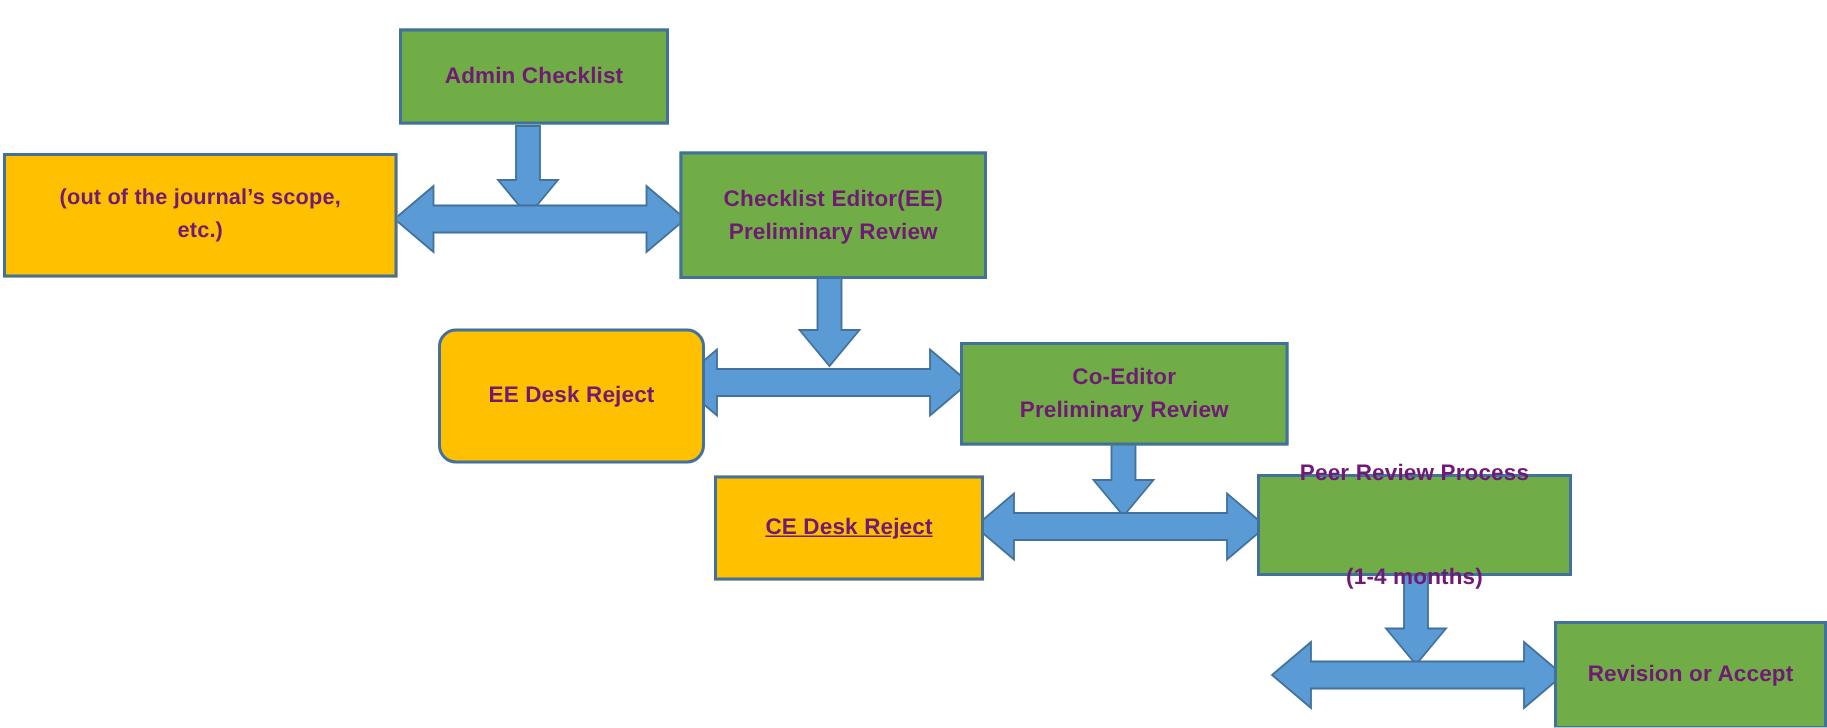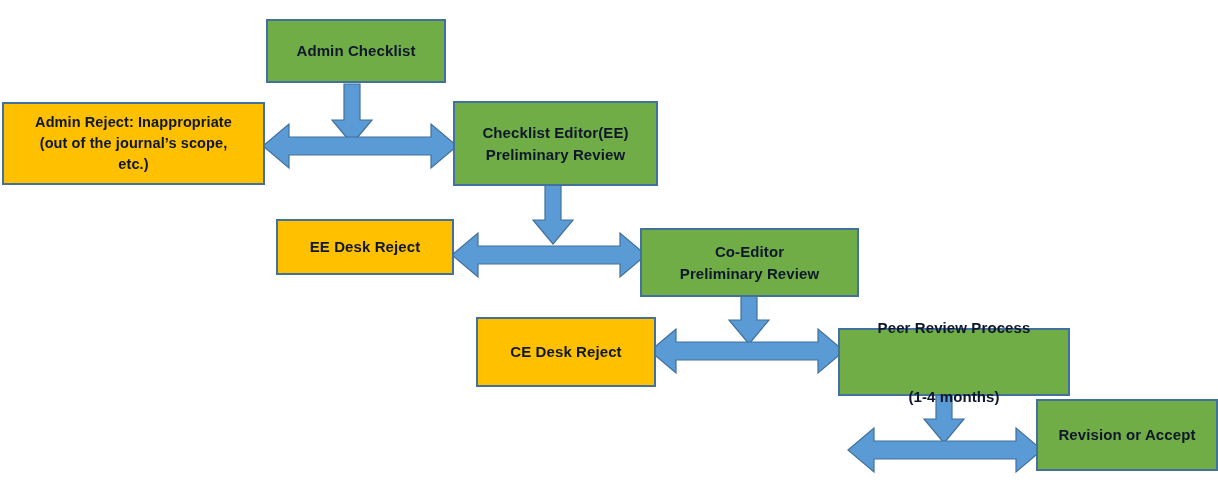--- a/index.html
+++ b/index.html
@@ -20,21 +20,21 @@
   
   .node {
     position: absolute;
     box-sizing: border-box;
     border: 2px solid #41719C;
     display: flex;
     flex-direction: column;
     align-items: center;
     justify-content: center;
     text-align: center;
-    color: #0f172a;
+    color: #701a75;
     font-size: 15px;
     line-height: 1.45;
     letter-spacing: .1px;
     z-index: 3;
     padding: 2px 6px;
   }
   .node.green { background: #70AD47; }
   .node.gold  { background: #FFC000; }
 
   .node .ln       { display: block; white-space: nowrap; font-weight: bold; }
@@ -98,46 +98,45 @@
     <svg width="194" height="52" viewBox="0 0 194 52">
       <polygon points="0,26 26,4 26,17 168,17 168,4 194,26 168,48 168,35 26,35 26,48" fill="#5B9BD5" stroke="#41719C" stroke-width="1.2"></polygon>
     </svg>
   </div>
 
   <div class="node green" style="left:266px; top:19px; width:180px; height:64px;">
     <span class="ln">Admin Checklist</span>
   </div>
 
   <div class="node gold" style="left:2px; top:102px; width:263px; height:83px; font-size:14.5px;">
-    <span class="ln">Admin Reject: Inappropriate</span>
     <span class="ln light">(out of the journal’s scope,</span>
     <span class="ln light">etc.)</span>
   </div>
 
   <div class="node green" style="left:453px; top:101px; width:205px; height:85px;">
     <span class="ln">Checklist Editor(EE)</span>
     <span class="ln">Preliminary Review</span>
   </div>
 
-  <div class="node gold" style="left:276px; top:219px; width:178px; height:56px;">
+  <div class="node gold" style="left:292px; top:219px; width:178px; height:90px;border-radius:12px;">
     <span class="ln">EE Desk Reject</span>
   </div>
 
   <div class="node green" style="left:640px; top:228px; width:219px; height:69px;">
     <span class="ln">Co-Editor</span>
     <span class="ln">Preliminary Review</span>
   </div>
 
-  <div class="node gold" style="left:476px; top:317px; width:180px; height:70px;">
+  <div class="node gold" style="left:476px; top:317px; width:180px; height:70px;text-decoration:underline;">
     <span class="ln">CE Desk Reject</span>
   </div>
 
-  <div class="node green" style="left:838px; top:328px; width:232px; height:68px;gap:47px;">
+  <div class="node green" style="left:838px; top:316px; width:210px; height:68px;gap:47px;">
     <span class="ln">Peer Review Process</span>
     <span class="ln">(1-4 months)</span>
   </div>
 
 
-  <div class="node green" style="left:1036px; top:399px; width:182px; height:72px;">
+  <div class="node green" style="left:1036px; top:414px; width:182px; height:72px;">
     <span class="ln">Revision or Accept</span>
   </div>
 
 </div>
 
 </body></html>

